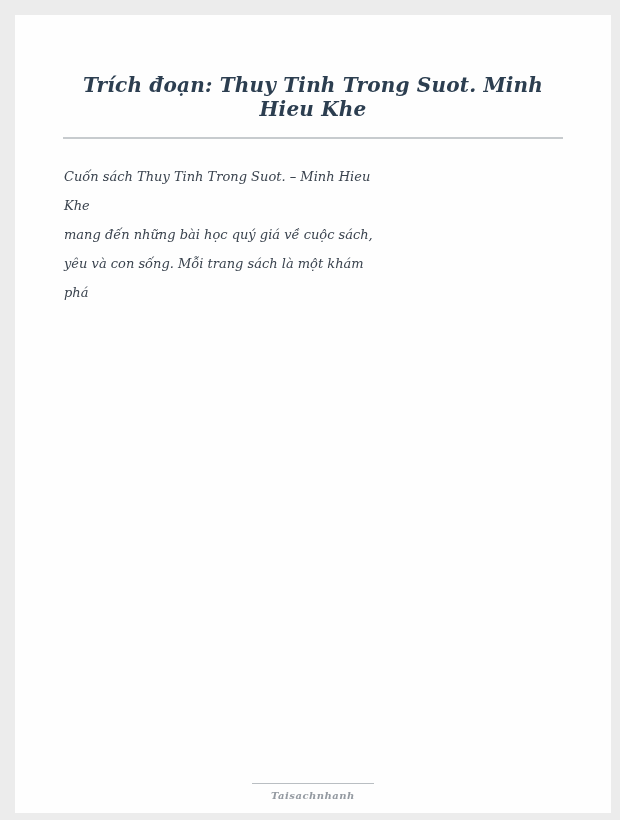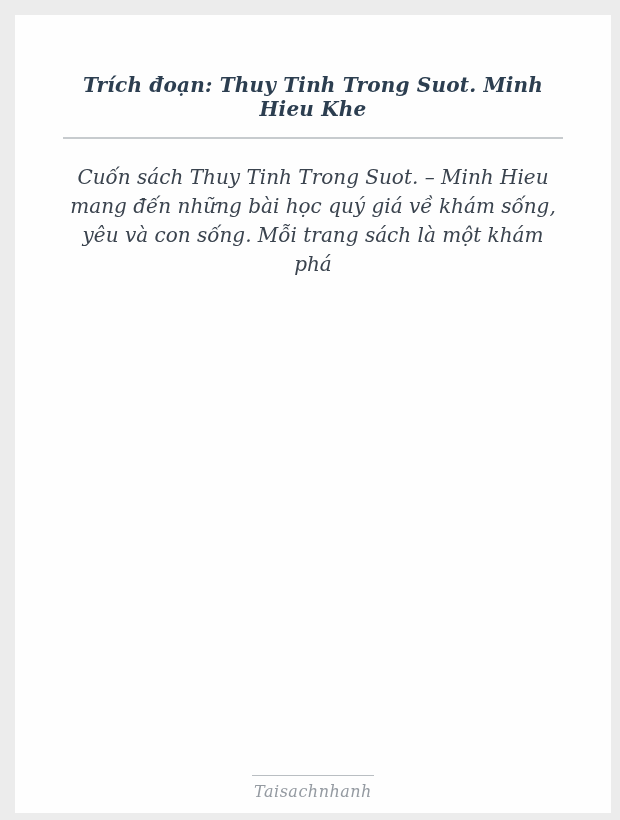--- a/index.html
+++ b/index.html
@@ -44,62 +44,63 @@
     border: none;
     border-top: 2px solid #c7cbce;
     height: 0;
   }
 
   .excerpt {
     margin-top: 24px;
   }
 
   .excerpt-line {
-    font-size: 20px;
+    font-size: 13px;
     font-style: italic;
     color: #3a434e;
     line-height: 28px;
     white-space: nowrap;
-    text-align: center;
   }
 
   .footer {
     position: absolute;
     left: 0;
     right: 0;
     bottom: 10px;
     text-align: center;
   }
 
   .footer-divider {
     width: 122px;
     margin: 0 auto 6px auto;
     border: none;
     border-top: 1px solid #b9bec2;
     height: 0;
   }
 
   .footer-site {
-    font-size: 16px;
+    font-size: 10px;
     font-style: italic;
     color: #949aa1;
     letter-spacing: 0.5px;
+    font-weight: bold;
   }
 </style>
 </head>
 <body>
 
 <div class="sheet">
   <div class="content">
     <h1 class="doc-title">Trích đoạn: Thuy Tinh Trong Suot. Minh Hieu Khe</h1>
     <hr class="title-divider">
 
     <div class="excerpt">
       <div class="excerpt-line">Cuốn sách Thuy Tinh Trong Suot. – Minh Hieu</div>
-      <div class="excerpt-line">mang đến những bài học quý giá về khám sống,</div>
+      <div class="excerpt-line">Khe</div>
+      <div class="excerpt-line">mang đến những bài học quý giá về cuộc sách,</div>
       <div class="excerpt-line">yêu và con sống. Mỗi trang sách là một khám</div>
       <div class="excerpt-line">phá</div>
     </div>
   </div>
 
   <div class="footer">
     <hr class="footer-divider">
     <div class="footer-site">Taisachnhanh</div>
   </div>
 </div>

